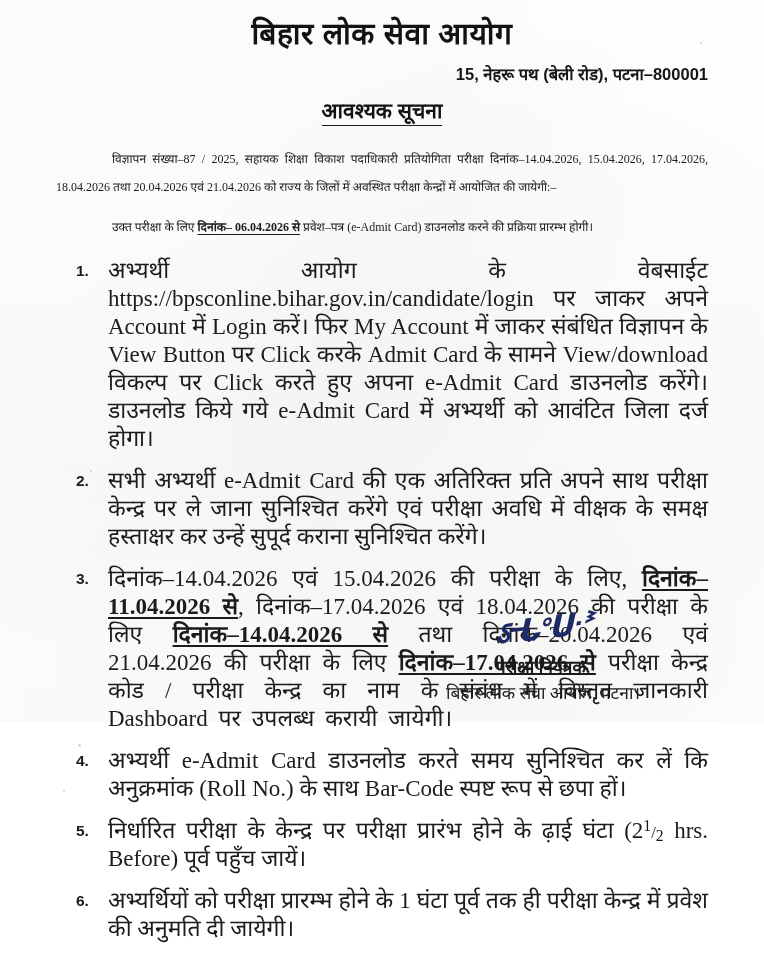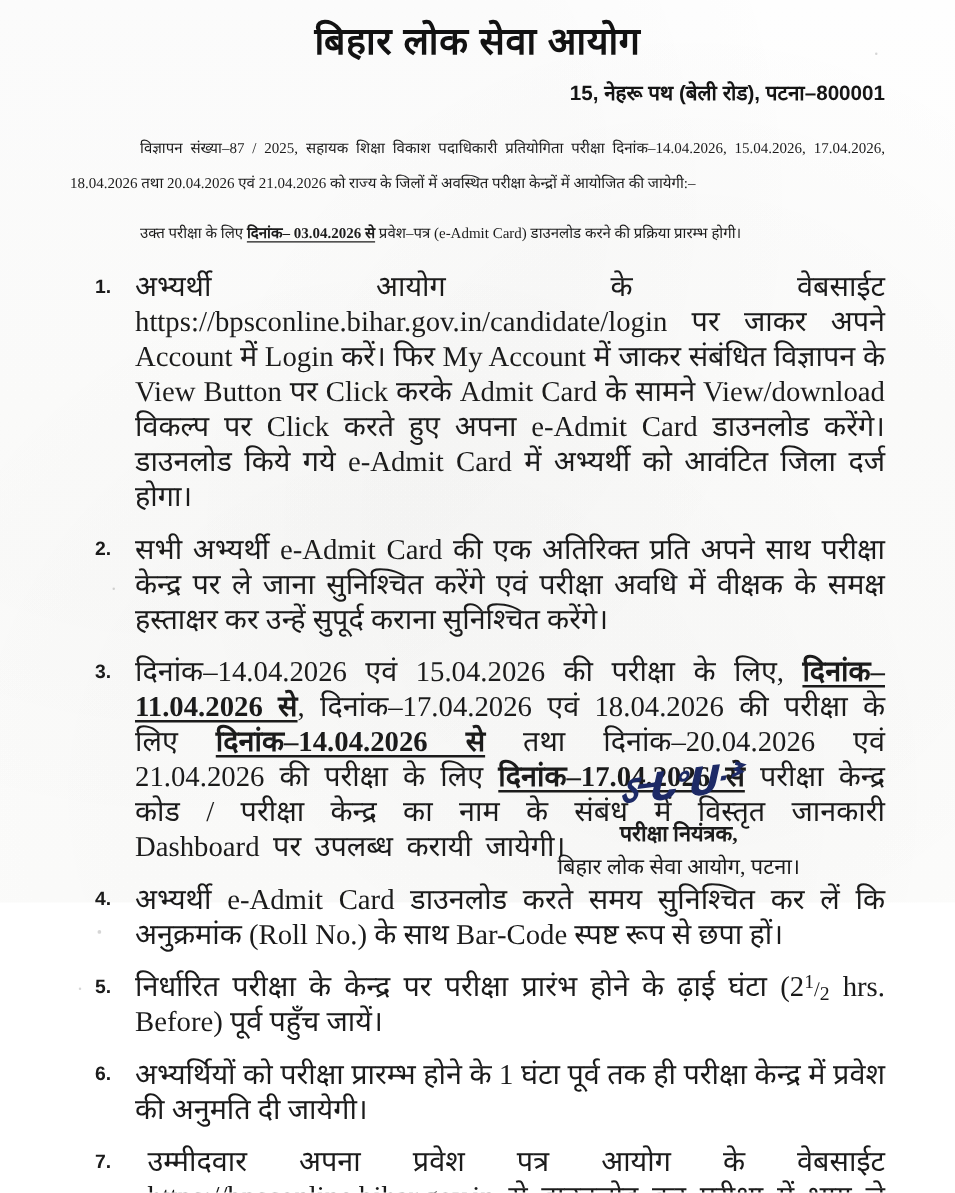--- a/index.html
+++ b/index.html
@@ -164,25 +164,28 @@
     pointer-events: none;
   }
 </style>
 </head>
 <body>
 
 <div class="page">
 
   <div class="org-title">बिहार लोक सेवा आयोग</div>
   <div class="org-address">15, नेहरू पथ (बेली रोड), पटना–800001</div>
+  <div class="notice-head-wrap">
+    <span class="notice-head">आवश्यक सूचना</span>
+  </div>
 
   <div class="intro">विज्ञापन संख्या–87 / 2025, सहायक शिक्षा विकाश पदाधिकारी प्रतियोगिता परीक्षा दिनांक–14.04.2026, 15.04.2026, 17.04.2026, 18.04.2026 तथा 20.04.2026 एवं 21.04.2026 को राज्य के जिलों में अवस्थित परीक्षा केन्द्रों में आयोजित की जायेगी:–</div>
 
   <div class="intro second">
-    <span>उक्त परीक्षा के लिए </span><span class="bu">दिनांक– 03.04.2026 से</span><span> प्रवेश–पत्र (e-Admit Card) डाउनलोड करने की प्रक्रिया प्रारम्भ होगी।</span>
+    <span>उक्त परीक्षा के लिए </span><span class="bu">दिनांक– 06.04.2026 से</span><span> प्रवेश–पत्र (e-Admit Card) डाउनलोड करने की प्रक्रिया प्रारम्भ होगी।</span>
   </div>
 
   <div class="list">
 
     <div class="list-item">
       <div class="li-num">1.</div>
       <div class="li-text">अभ्यर्थी आयोग के वेबसाईट https://bpsconline.bihar.gov.in/candidate/login पर जाकर अपने Account में Login करें। फिर My Account में जाकर संबंधित विज्ञापन के View Button पर Click करके Admit Card के सामने View/download विकल्प पर Click करते हुए अपना e-Admit Card डाउनलोड करेंगे। डाउनलोड किये गये e-Admit Card में अभ्यर्थी को आवंटित जिला दर्ज होगा।</div>
     </div>
 
     <div class="list-item">

